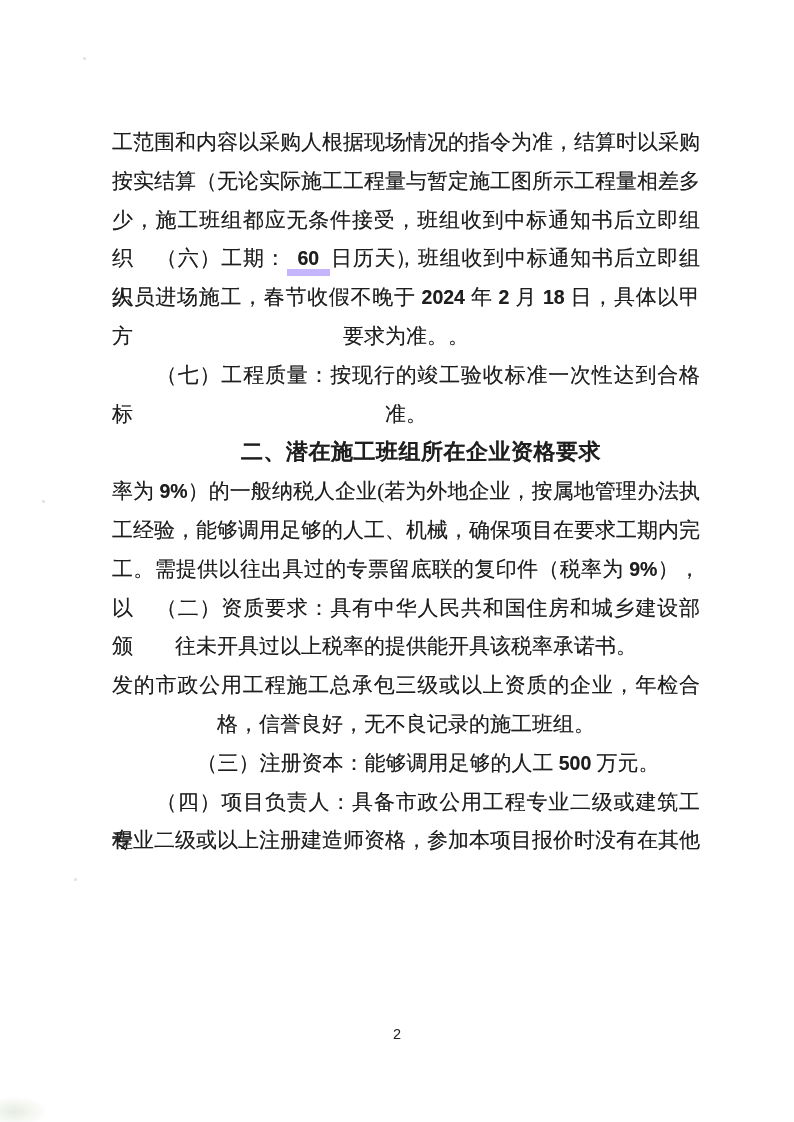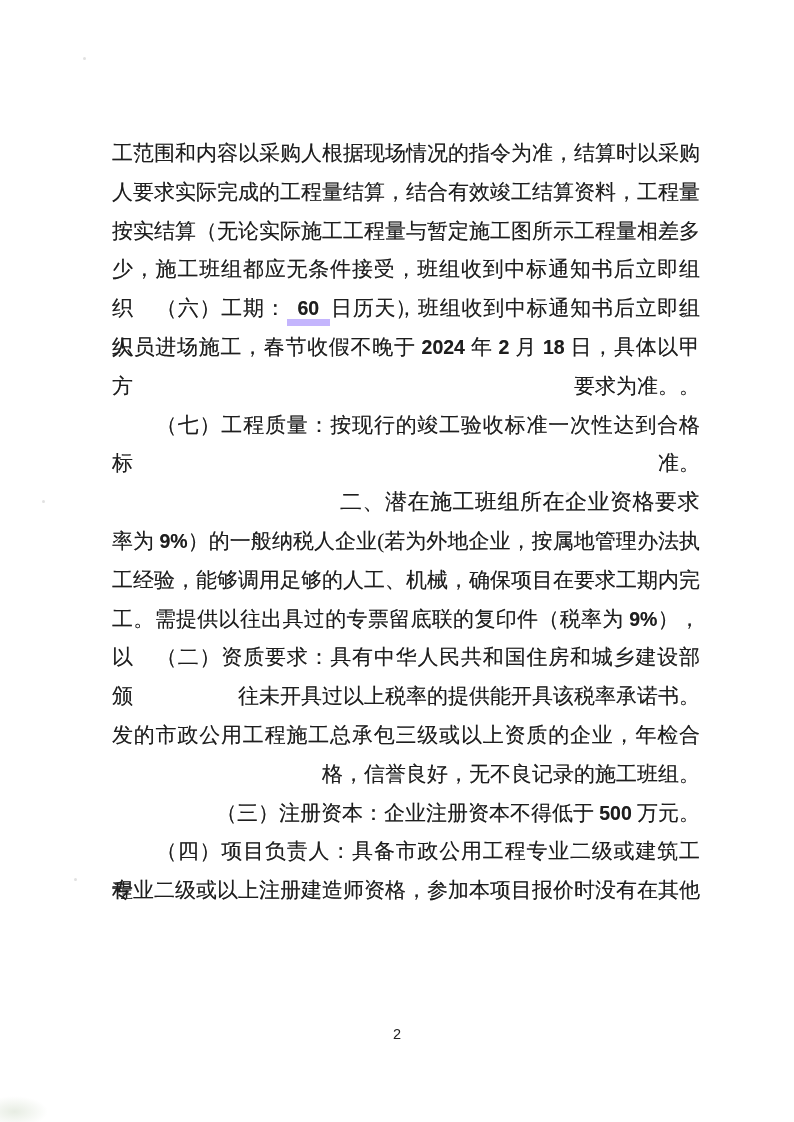--- a/index.html
+++ b/index.html
@@ -10,44 +10,44 @@
   .page {
     position: relative;
     width: 794px;
     height: 1122px;
     background: #ffffff;
     overflow: hidden;
   }
   .text-block {
     position: absolute;
     left: 112px;
-    top: 134px;
+    top: 123px;
     width: 588px;
   }
   .line {
     font-family: "Liberation Serif", serif;
     font-size: 21px;
     line-height: 38.8px;
     height: 38.8px;
     color: #1e1e1e;
-    text-align: right;
+    text-align: center;
     white-space: normal;
     text-shadow: 0 0 0.5px rgba(40,40,40,0.55);
   }
   .line.fill {
     text-align: justify;
     text-align-last: justify;
     text-justify: inter-character;
   }
   .line.ind {
     text-indent: 44px;
   }
   .line.head {
     font-family: "Liberation Sans", sans-serif;
-    font-weight: 400;
+    font-weight: 700;
     font-size: 22px;
     letter-spacing: 0.5px;
     text-indent: 30px;
   }
   .num {
     font-family: "Liberation Sans", sans-serif;
     font-size: 19.5px;
     font-weight: 600;
   }
   .u {
@@ -81,37 +81,36 @@
     background: radial-gradient(ellipse at 30% 60%, rgba(225,232,220,0.8), rgba(255,255,255,0) 70%);
   }
 </style>
 </head>
 <body>
 
 <div class="page">
 
   <div class="text-block">
       <div class="line fill"><span>工范围和内容以采购人根据现场情况的指令为准，结算时以采购</span></div>
-      <div class="line fill"><span>人要求实际完成的工程量结算，结合有效竣工结算资料，工程量</span></div>
       <div class="line fill"><span>按实结算（无论实际施工工程量与暂定施工图所示工程量相差多</span></div>
       <div class="line fill"><span>少，施工班组都应无条件接受，班组收到中标通知书后立即组织）。</span></div>
       <div class="line fill ind"><span>（六）工期：</span><span class="u num">60</span><span>日历天，班组收到中标通知书后立即组织</span></div>
       <div class="line fill"><span>人员进场施工，春节收假不晚于 </span><span class="num">2024</span><span> 年 </span><span class="num">2</span><span> 月 </span><span class="num">18</span><span> 日，具体以甲方</span></div>
       <div class="line"><span>要求为准。。</span></div>
       <div class="line fill ind"><span>（七）工程质量：按现行的竣工验收标准一次性达到合格标</span></div>
       <div class="line"><span>准。</span></div>
       <div class="line head"><span>二、潜在施工班组所在企业资格要求</span></div>
       <div class="line fill"><span>率为 </span><span class="num">9%</span><span>）的一般纳税人企业(若为外地企业，按属地管理办法执</span></div>
       <div class="line fill"><span>工经验，能够调用足够的人工、机械，确保项目在要求工期内完</span></div>
       <div class="line fill"><span>工。需提供以往出具过的专票留底联的复印件（税率为 </span><span class="num">9%</span><span>），以</span></div>
       <div class="line fill ind"><span>（二）资质要求：具有中华人民共和国住房和城乡建设部颁</span></div>
       <div class="line"><span>往未开具过以上税率的提供能开具该税率承诺书。</span></div>
       <div class="line fill"><span>发的市政公用工程施工总承包三级或以上资质的企业，年检合</span></div>
       <div class="line"><span>格，信誉良好，无不良记录的施工班组。</span></div>
-      <div class="line ind"><span>（三）注册资本：企业注册资本不得低于 </span><span class="num">500</span><span> 万元。</span></div>
+      <div class="line ind"><span>（三）注册资本：能够调用足够的人工 </span><span class="num">500</span><span> 万元。</span></div>
       <div class="line fill ind"><span>（四）项目负责人：具备市政公用工程专业二级或建筑工程</span></div>
       <div class="line fill"><span>专业二级或以上注册建造师资格，参加本项目报价时没有在其他</span></div>
     </div>
 
   <div class="page-number">2</div>
 
   <div class="speck" style="left:83px; top:57px;"></div>
   <div class="speck" style="left:42px; top:500px;"></div>
   <div class="speck" style="left:566px; top:492px;"></div>
   <div class="speck" style="left:74px; top:878px;"></div>

